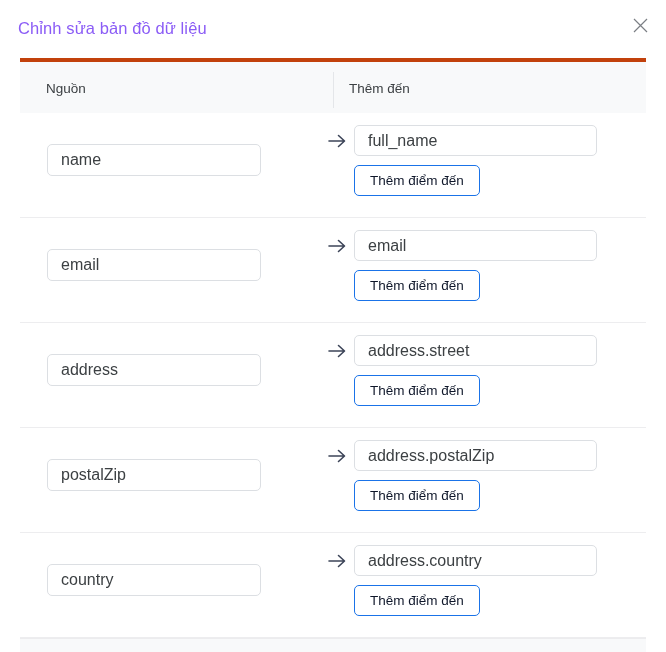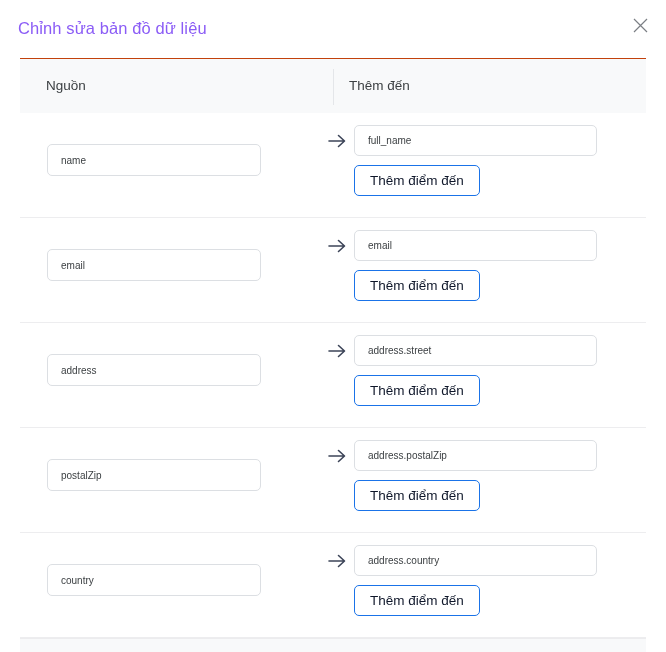--- a/index.html
+++ b/index.html
@@ -53,21 +53,21 @@
     position: absolute;
     left: 20px;
     top: 58px;
     width: 626px;
   }
 
   .table-head {
     position: relative;
     height: 55px;
     background: #f8f9fa;
-    border-top: 1px solid #c2410c;
+    border-top: 4px solid #c2410c;
     box-sizing: border-box;
   }
   .th {
     position: absolute;
     top: 19px;
     font-size: 13.5px;
     color: #3c4043;
     white-space: nowrap;
   }
   .th-source { left: 26px; }
@@ -97,21 +97,21 @@
   }
   .target-cell {
     position: absolute;
     left: 307px;
     top: 12px;
   }
 
   .field-input {
     box-sizing: border-box;
     font-family: "Liberation Sans", sans-serif;
-    font-size: 10px;
+    font-size: 16px;
     color: #3c4043;
     background: #ffffff;
     border: 1px solid #dcdfe3;
     border-radius: 5px;
     padding: 8px 13px;
     outline: none;
   }
   .source-input {
     width: 214px;
     height: 32px;

